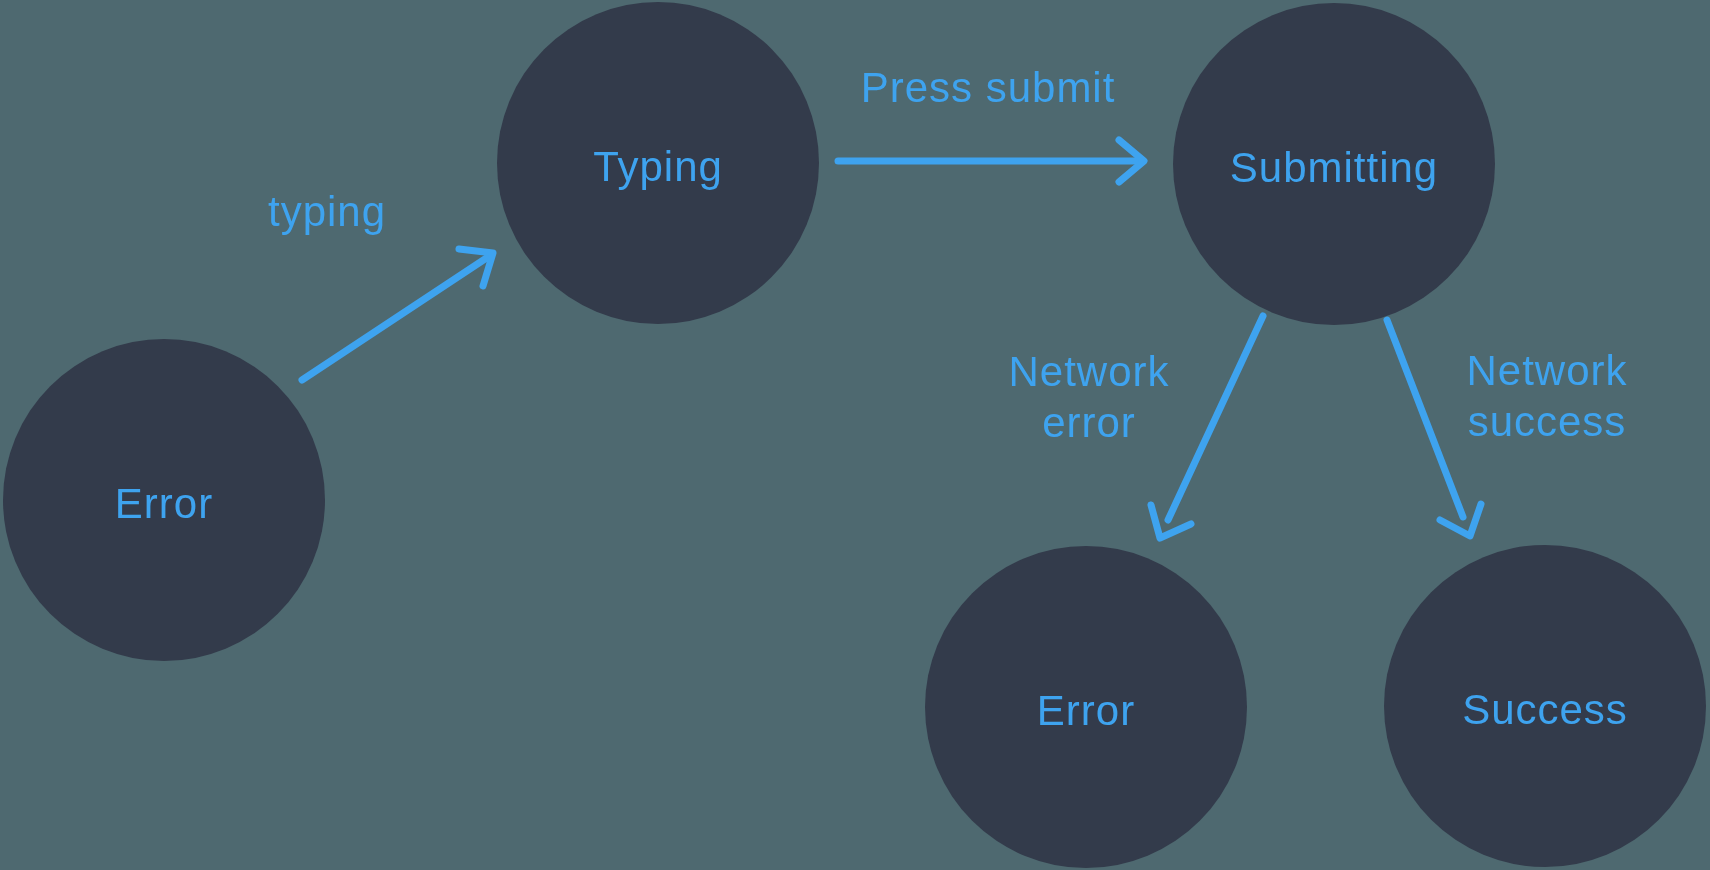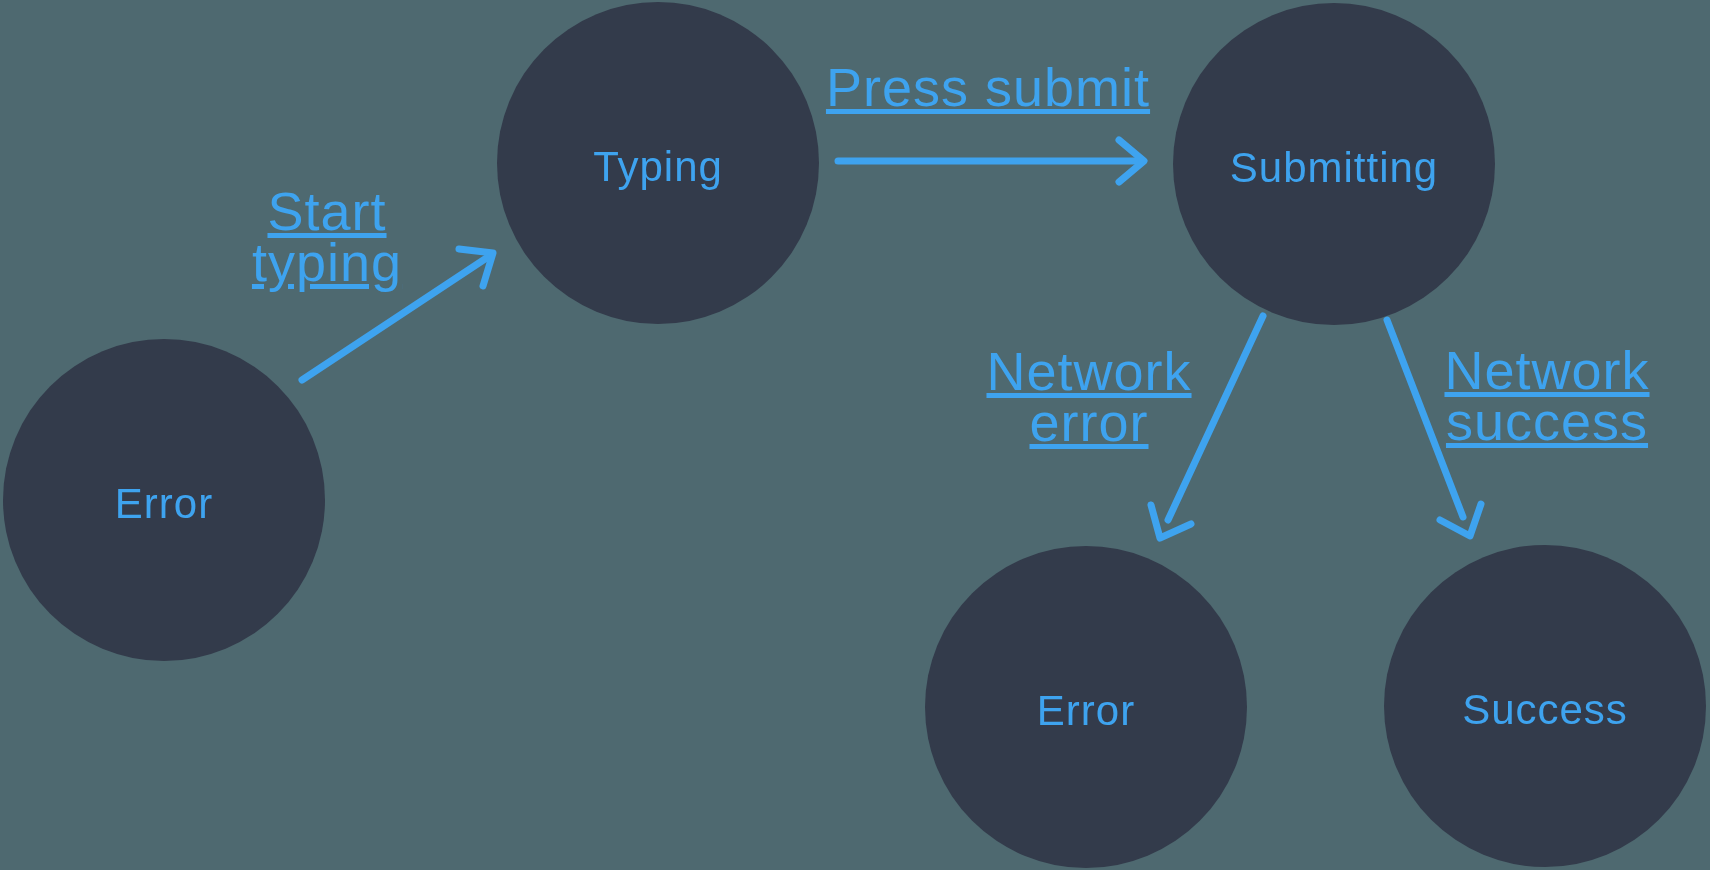--- a/index.html
+++ b/index.html
@@ -47,26 +47,25 @@
   .node-empty      { left: 3px;    top: 339px; }
   .node-typing     { left: 497px;  top: 2px;   }
   .node-submitting { left: 1173px; top: 3px;   }
   .node-error      { left: 925px;  top: 546px; }
   .node-success    { left: 1384px; top: 545px; }
 
   .edge-label {
     position: absolute;
     transform: translateX(-50%);
     color: var(--accent, #3EA3EF);
-    font-size: 54px;
+    font-size: 42px;
     line-height: 51px;
     letter-spacing: 1px;
     text-align: center;
     white-space: nowrap;
-    text-decoration: underline;
   }
   .edge-label span { display: block; }
   .label-start-typing    { left: 327px;  top: 186px; }
   .label-press-submit    { left: 988px;  top: 62px;  }
   .label-network-error   { left: 1089px; top: 346px; }
   .label-network-success { left: 1547px; top: 345px; }
 </style>
 </head>
 <body>
 
@@ -101,21 +100,20 @@
     <span class="node-label">Submitting</span>
   </div>
   <div class="node node-error">
     <span class="node-label">Error</span>
   </div>
   <div class="node node-success">
     <span class="node-label">Success</span>
   </div>
 
   <div class="edge-label label-start-typing">
-    <span>Start</span>
     <span>typing</span>
   </div>
   <div class="edge-label label-press-submit">
     <span>Press submit</span>
   </div>
   <div class="edge-label label-network-error">
     <span>Network</span>
     <span>error</span>
   </div>
   <div class="edge-label label-network-success">

